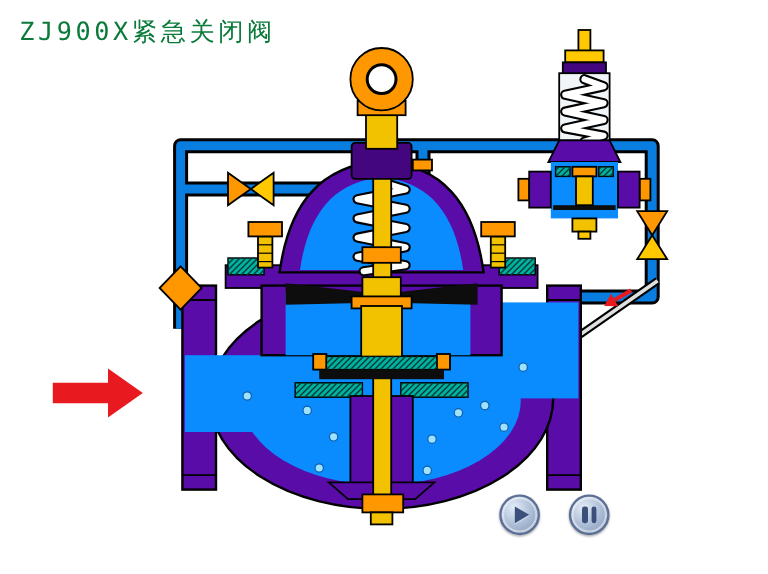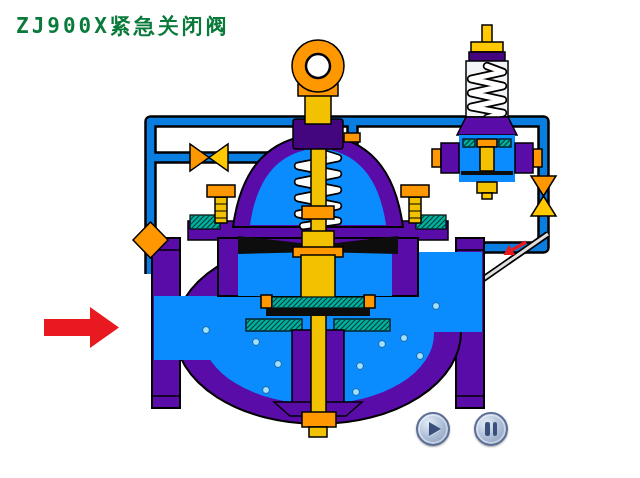--- a/index.html
+++ b/index.html
@@ -1,19 +1,19 @@
 <!DOCTYPE html>
 <html style="--title-green: #0a7a3a; --valve-body-purple: #5a0ca8; --valve-body-dark: #43067e; --fluid-blue: #0a8cff; --pipe-blue: #0a7de0; --stem-gold: #f2c200; --gold-light: #ffc800; --accent-orange: #ff9800; --seat-teal: #00b2a0; --spring-white: #ffffff; --arrow-red: #e8191f; --bubble-blue: #9ee2ff; --housing-gray: #f2f5f8; --button-face: #aebfd8; --button-edge: #5c7095; --button-glyph: #3a4f7a;"><head>
 <meta charset="utf-8">
 <style>
   html,body{margin:0;padding:0;background:#fff;}
   #stage{position:relative;width:640px;height:478px;background:#fff;overflow:hidden;
          font-family:"DejaVu Sans","Liberation Sans",sans-serif;}
   #title{position:absolute;left:16px;top:12px;font-family:"DejaVu Sans Mono","Liberation Mono",monospace;
-         font-weight:bold;font-size:21px;letter-spacing:3px;color:var(--title-green);white-space:nowrap;}
+         font-weight:normal;font-size:21px;letter-spacing:3px;color:var(--title-green);white-space:nowrap;}
   svg{position:absolute;left:0;top:0;}
   
   .purple{fill:var(--valve-body-purple);stroke:#000;stroke-width:2;}
   .purple1{fill:var(--valve-body-purple);stroke:#000;stroke-width:1.5;}
   .purpleD{fill:var(--valve-body-dark);stroke:#000;stroke-width:1.5;}
   .blue{fill:var(--fluid-blue);stroke:none;}
   .gold{fill:var(--stem-gold);stroke:#000;stroke-width:1.5;}
   .goldL{fill:var(--gold-light);stroke:#000;stroke-width:1.5;}
   .orange{fill:var(--accent-orange);stroke:#000;stroke-width:1.5;}
   .teal{fill:var(--seat-teal);stroke:#000;stroke-width:1.2;}

